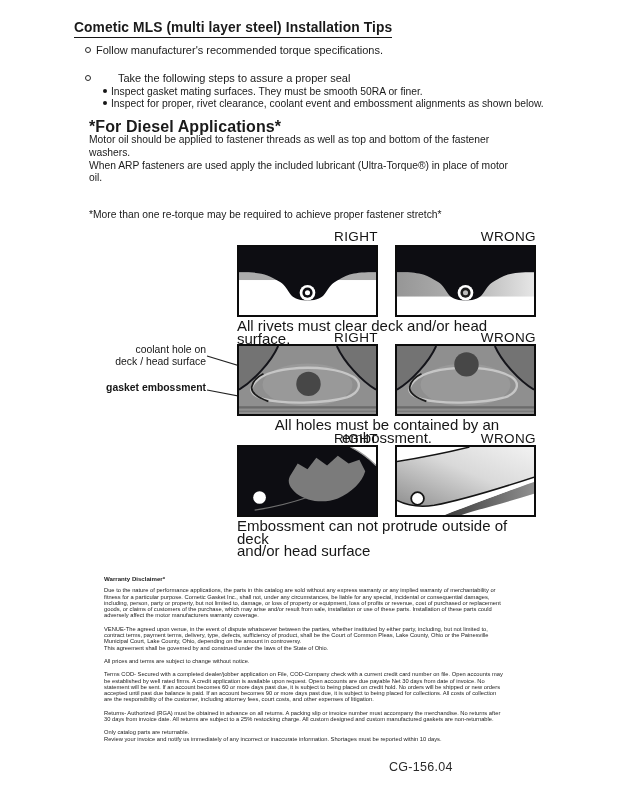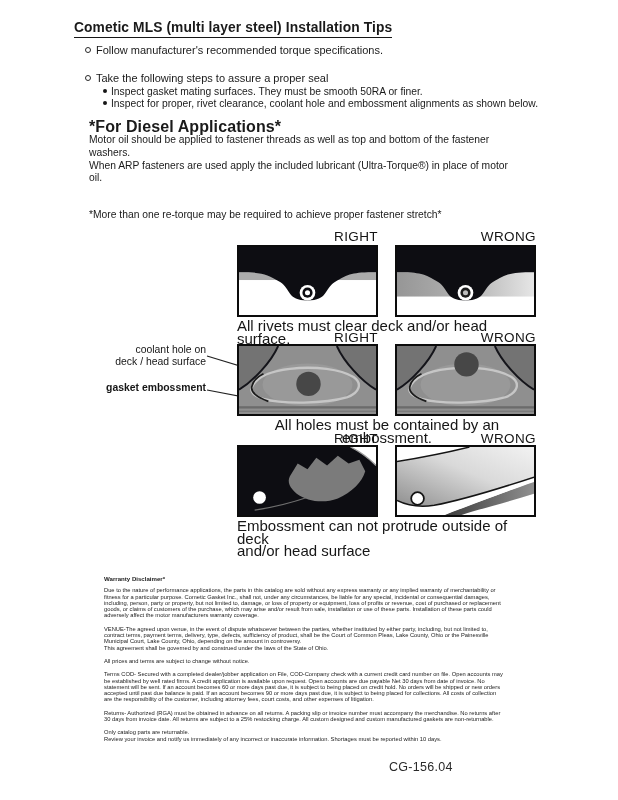--- a/index.html
+++ b/index.html
@@ -34,31 +34,31 @@
 <body>
 
 <div class="page">
 
   <div class="abs title">Cometic MLS (multi layer steel) Installation Tips</div>
 
   <div class="abs brow" style="top:43px;">
     <span class="odot"></span>
     <span>Follow manufacturer's recommended torque specifications.</span>
   </div>
-  <div class="abs brow" style="top:71px;">
+  <div class="abs brow" style="top:71px;gap:22px;">
     <span class="odot"></span>
     <span>Take the following steps to assure a proper seal</span>
   </div>
   <div class="abs srow" style="top:85px;">
     <span class="fdot"></span>
     <span>Inspect gasket mating surfaces.  They must be smooth 50RA or finer.</span>
   </div>
   <div class="abs srow" style="top:97px;">
     <span class="fdot"></span>
-    <span>Inspect for proper, rivet clearance, coolant hole and embossment alignments as shown below.</span>
+    <span>Inspect for proper, rivet clearance, coolant event and embossment alignments as shown below.</span>
   </div>
 
   <div class="abs h2" style="left:89px;top:118px;">*For Diesel Applications*</div>
   <div class="abs body-txt pre" style="left:89px;top:134px;width:430px;">Motor oil should be applied to fastener threads as well as top and bottom of the fastener washers.
 When ARP fasteners are used apply the included lubricant (Ultra-Torque®) in place of motor oil.</div>
   <div class="abs body-txt" style="left:89px;top:209px;width:430px;">*More than one re-torque may be required to achieve proper fastener stretch*</div>
 
   <div class="abs fig-label" style="left:237px;top:229px;">RIGHT</div>
   <div class="abs fig-label" style="left:395px;top:229px;">WRONG</div>
 

